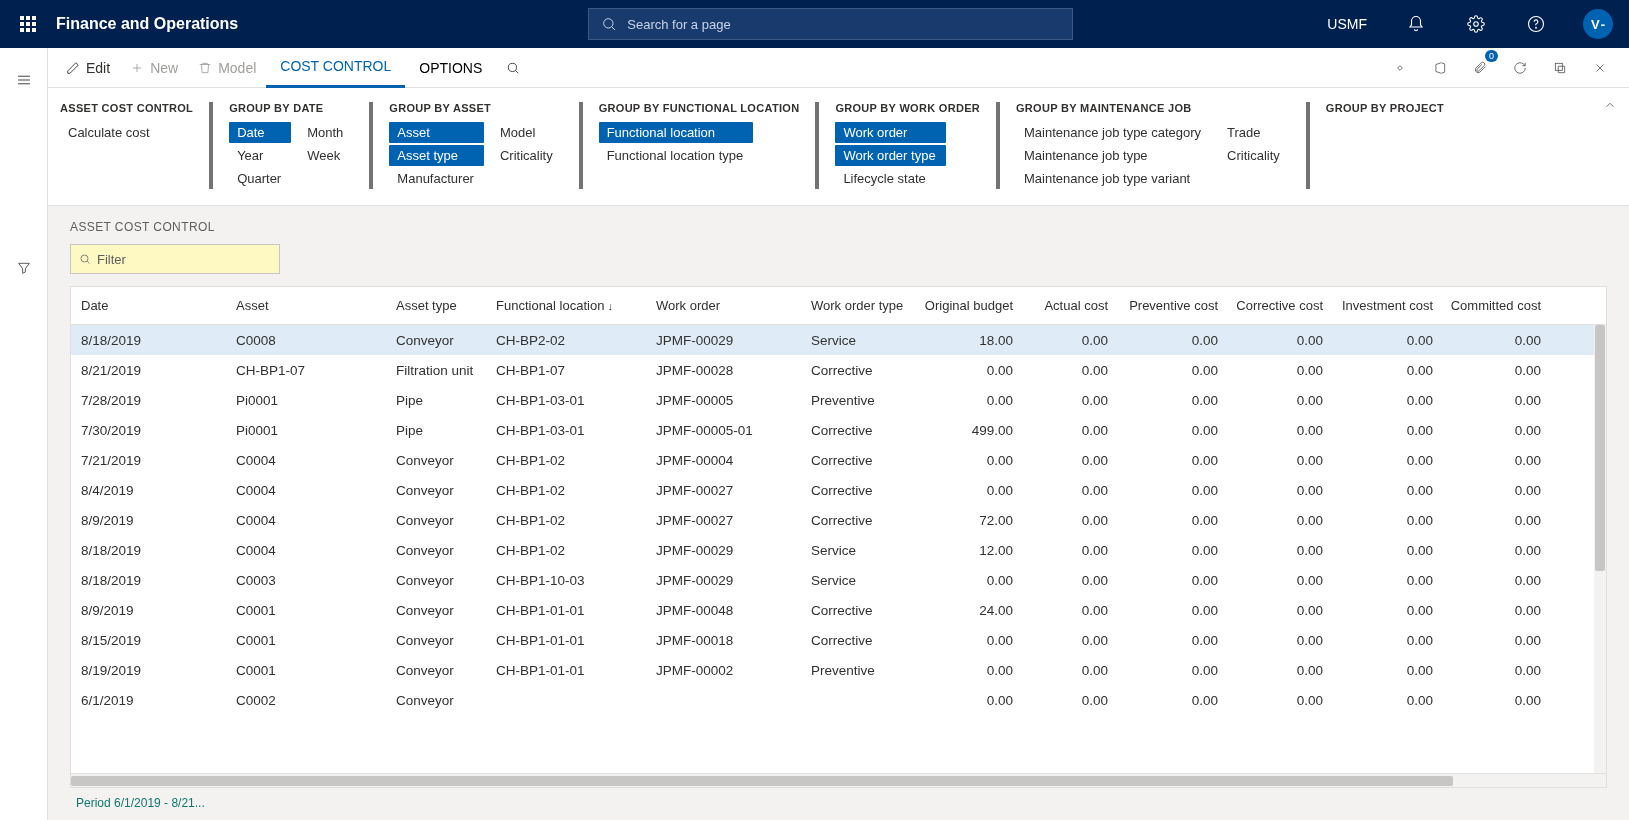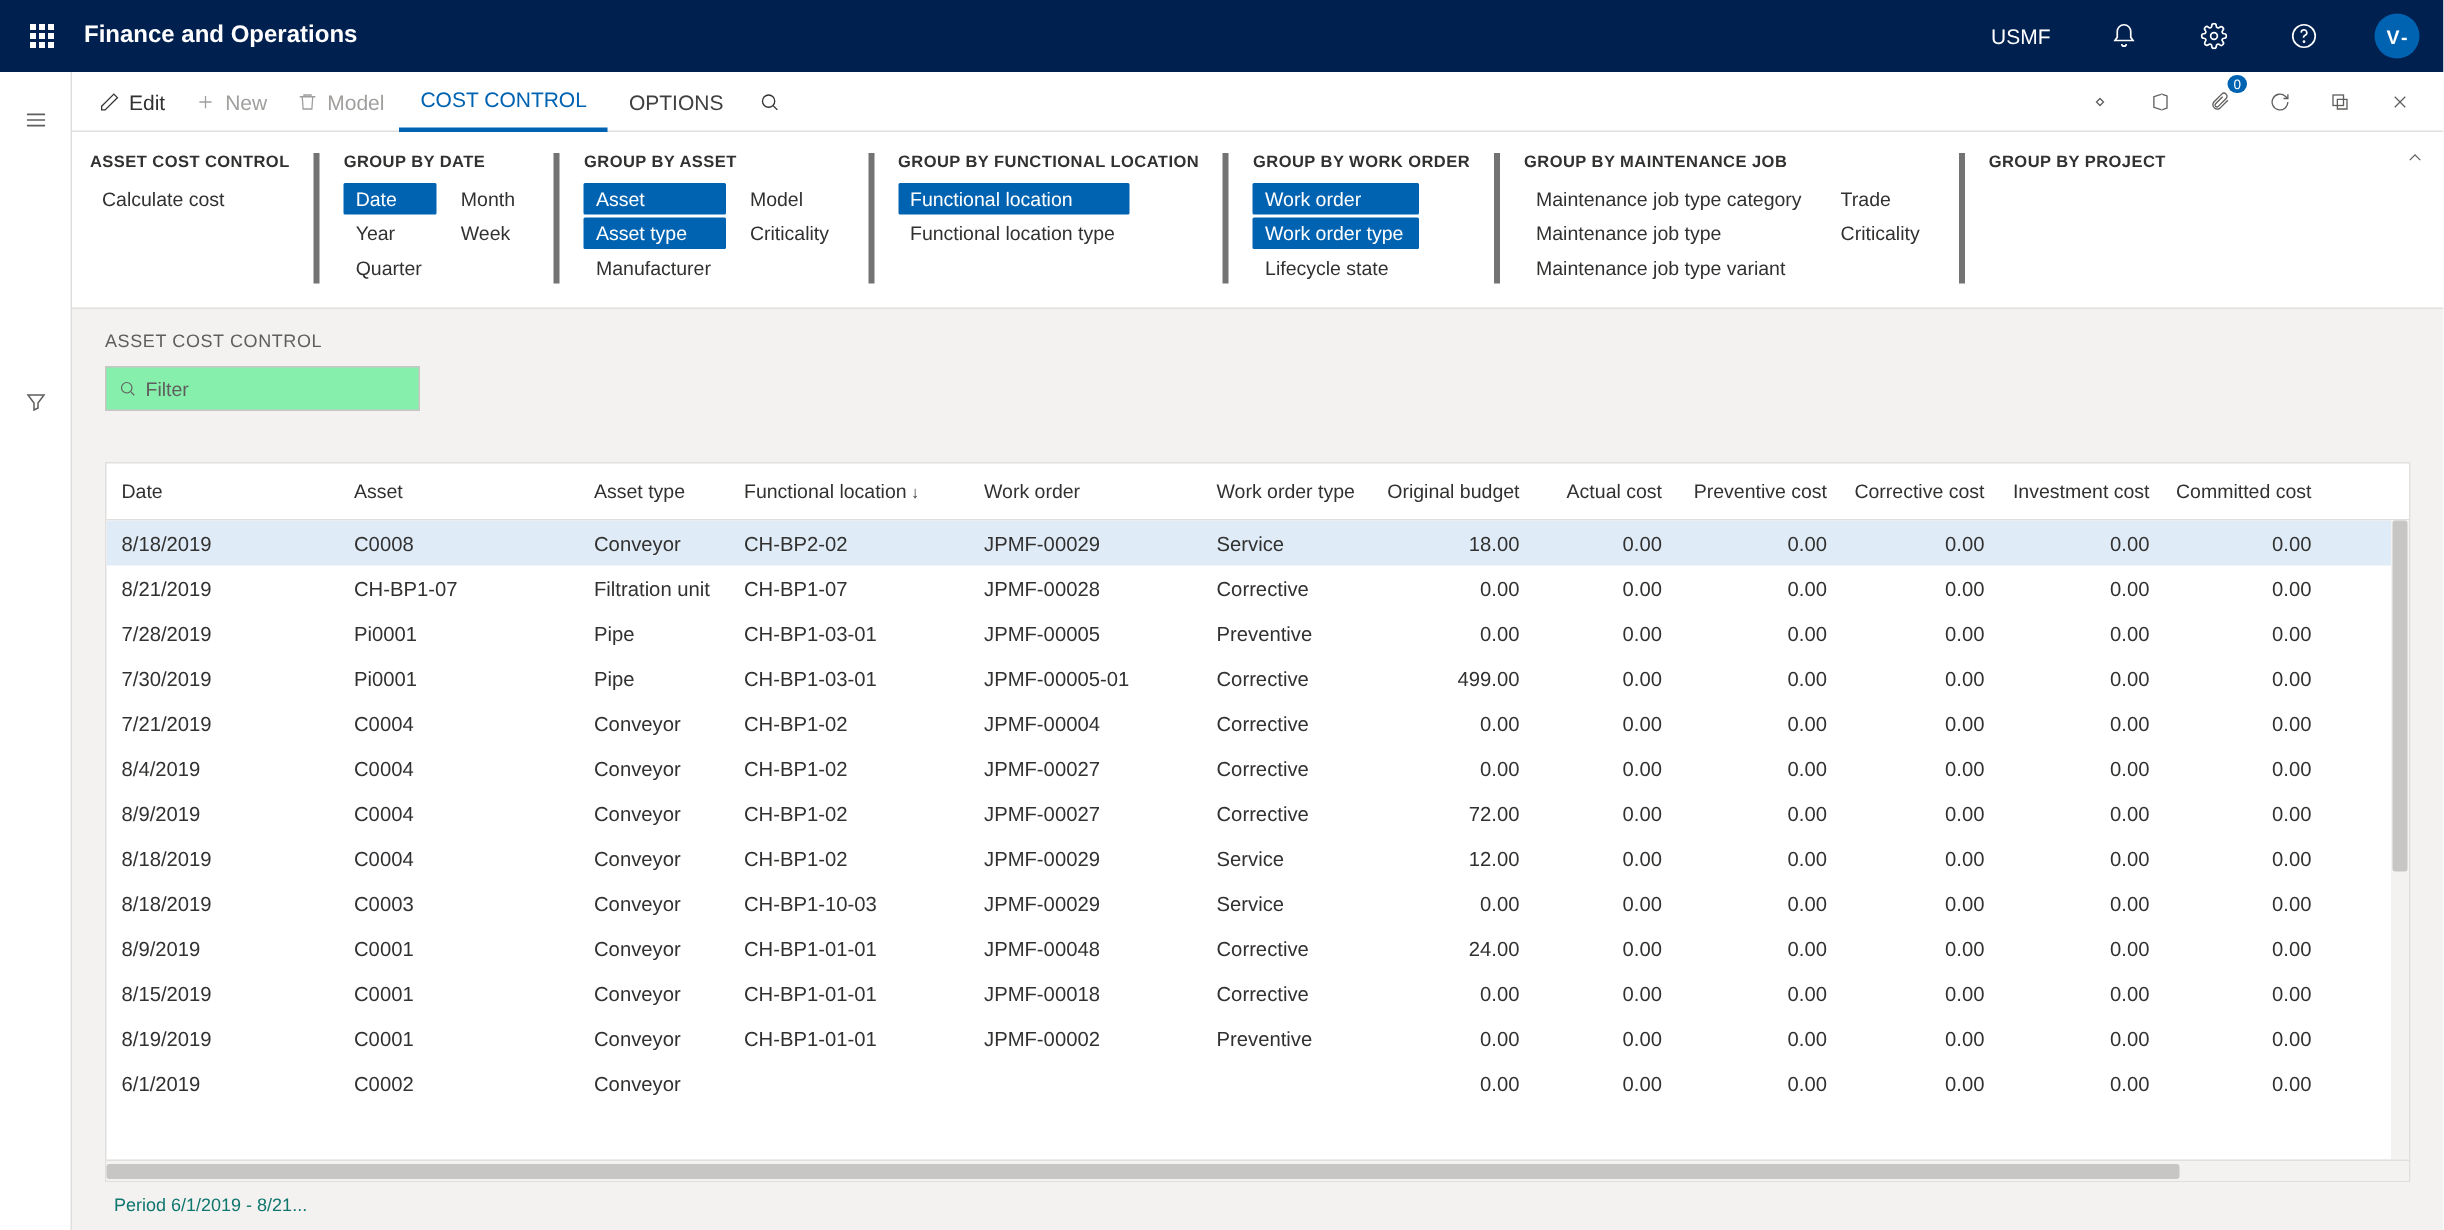--- a/index.html
+++ b/index.html
@@ -20,41 +20,41 @@
 .layout { display: flex; height: calc(820px - 48px); }
 .left-rail { width: 48px; background: #fff; border-right: 1px solid #e1dfdd; display: flex; flex-direction: column; align-items: center; padding-top: 12px; gap: 24px; position: relative;}
 .left-rail .railbtn { width: 40px; height: 40px; display: flex; align-items: center; justify-content: center; color: #605e5c; cursor: pointer; }
 .filter-rail { position: absolute; top: 200px; }
 
 .main { flex: 1; display: flex; flex-direction: column; min-width: 0; }
 
 .action-bar { height: 40px; display: flex; align-items: center; border-bottom: 1px solid #e1dfdd; padding: 0 8px; }
 .action-bar .abtn { display: flex; align-items: center; gap: 6px; padding: 0 10px; height: 38px; font-size: 14px; cursor: pointer; color: #323130; }
 .action-bar .abtn.disabled { color: #a19f9d; cursor: default; }
-.action-bar .tab { font-size: 14px; padding: 0 14px; height: 40px; display: flex; align-items: center; cursor: pointer; color: #404040; }
+.action-bar .tab { font-size: 14px; padding: 0 14px; height: 40px; display: flex; align-items: center; cursor: pointer; color: #000000; }
 .action-bar .tab.active { color: #0063b1; font-weight: 400; border-bottom: 3px solid #0063b1; }
 .action-bar svg { width: 14px; height: 14px; }
 .action-right { margin-left: auto; display: flex; align-items: center; gap: 10px; padding-right: 6px;}
 .action-right .ibtn { width: 30px; height: 30px; display: flex; align-items: center; justify-content: center; color: #605e5c; cursor: pointer; }
 .badge-wrap { position: relative; }
 .badge { position: absolute; top: -3px; right: -3px; background: #0063b1; color: #fff; border-radius: 8px; font-size: 9px; padding: 0 4px; line-height: 12px; }
 
 .ribbon { background: #fff; border-bottom: 1px solid #e1dfdd; padding: 14px 12px 16px 12px; display: flex; gap: 0; position: relative;}
 .ribbon-group { padding: 0 16px; border-left: 4px solid #737373; }
 .ribbon-group:first-child { border-left: none; padding-left: 0; }
 .ribbon-title { font-size: 11px; font-weight: 600; color: #323130; margin-bottom: 8px; letter-spacing: 0.3px; }
 .ribbon-body { display: flex; gap: 8px; }
 .rib-col { display: flex; flex-direction: column; gap: 2px; }
 .rib-item { font-size: 13px; padding: 3px 10px 3px 8px; white-space: nowrap; cursor: pointer; color: #323130; border-radius: 1px; }
 .rib-item.sel { background: #0063b1; color: #fff; }
 .ribbon-collapse { position: absolute; right: 12px; top: 10px; color: #605e5c; cursor: pointer; }
 
 .content { flex: 1; background: #f3f2f1; padding: 14px 22px 8px 22px; display: flex; flex-direction: column; min-height: 0;}
 .section-title { font-size: 12px; color: #605e5c; letter-spacing: 0.4px; margin-bottom: 10px; }
-.filter-box { width: 210px; height: 30px; border: 1px solid #c8c6c4; background: #86efac; display: flex; align-items: center; padding: 0 8px; color: #605e5c; margin-bottom: 34px;}
+.filter-box { width: 210px; height: 30px; border: 1px solid #c8c6c4; background: #fef9c3; display: flex; align-items: center; padding: 0 8px; color: #605e5c; margin-bottom: 12px;}
 .filter-box svg { width: 12px; height: 12px; margin-right: 6px; }
 
 .grid-wrap { flex:1; background: #fff; border: 1px solid #e1dfdd; display: flex; flex-direction: column; min-height: 0; position: relative;}
 .grid-head, .grid-row { display: grid; grid-template-columns: 155px 160px 100px 160px 155px 110px 100px 95px 110px 105px 110px 108px; align-items: center; padding: 0 6px;}
 .grid-head { height: 38px; border-bottom: 1px solid #e1dfdd; font-size: 13px; color: #323130;}
 .grid-head .hcell { padding: 0 4px; white-space: nowrap; overflow: hidden; text-overflow: ellipsis; cursor: pointer;}
 .grid-head .hcell.num, .grid-row .cell.num { text-align: right; }
 .grid-body { flex: 1; overflow: hidden;}
 .grid-row { height: 30px; font-size: 13.5px; color: #323130; font-weight: 400;}
 .grid-row .cell { padding: 0 4px; white-space: nowrap; overflow: hidden; text-overflow: ellipsis;}
@@ -80,20 +80,29 @@
         <span></span>
         <span></span>
         <span></span>
         <span></span>
         <span></span>
         <span></span>
         <span></span>
       </div>
   </div>
   <div class="app-title">Finance and Operations</div>
+  <div class="search-bar">
+    <div class="search-bar-inner">
+      <svg viewBox="0 0 24 24">
+          <circle cx="11" cy="11" r="7"></circle>
+          <line x1="21" y1="21" x2="16.5" y2="16.5"></line>
+        </svg>
+      <span>Search for a page</span>
+    </div>
+  </div>
   <div class="top-right">
     <div class="company-label">USMF</div>
     <div class="hbtn">
         <svg viewBox="0 0 24 24" width="18" height="18">
           <path d="M6 8a6 6 0 0 1 12 0v5l2 3H4l2-3z"></path>
           <path d="M10 19a2 2 0 0 0 4 0"></path>
         </svg>
       </div>
     <div class="hbtn">
         <svg viewBox="0 0 24 24" width="18" height="18">

